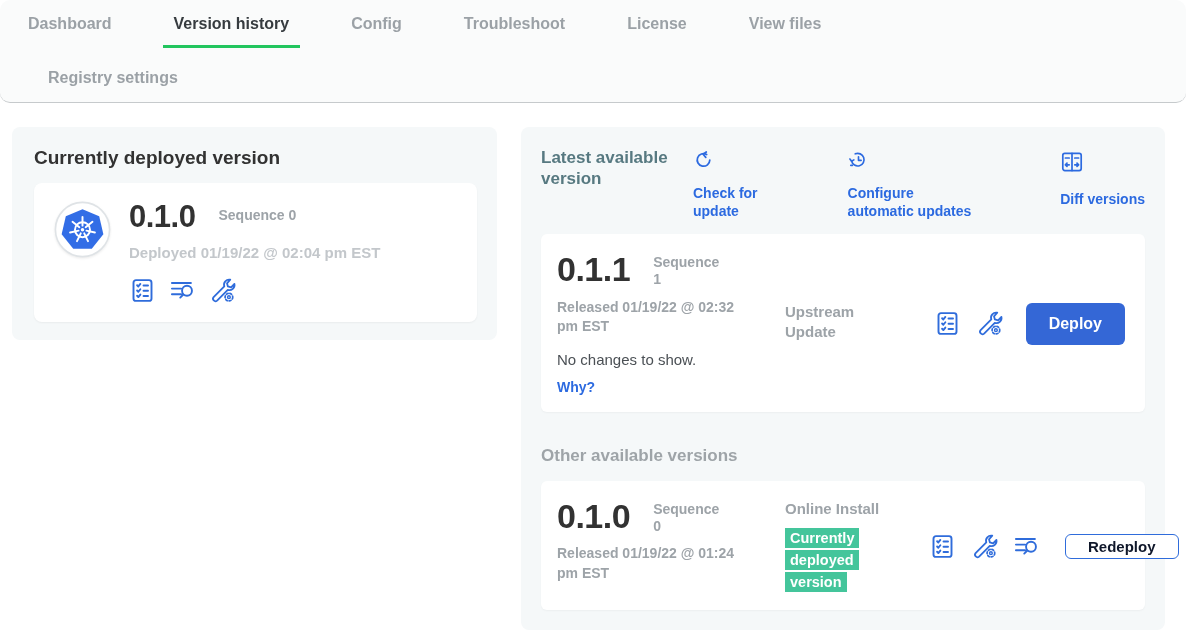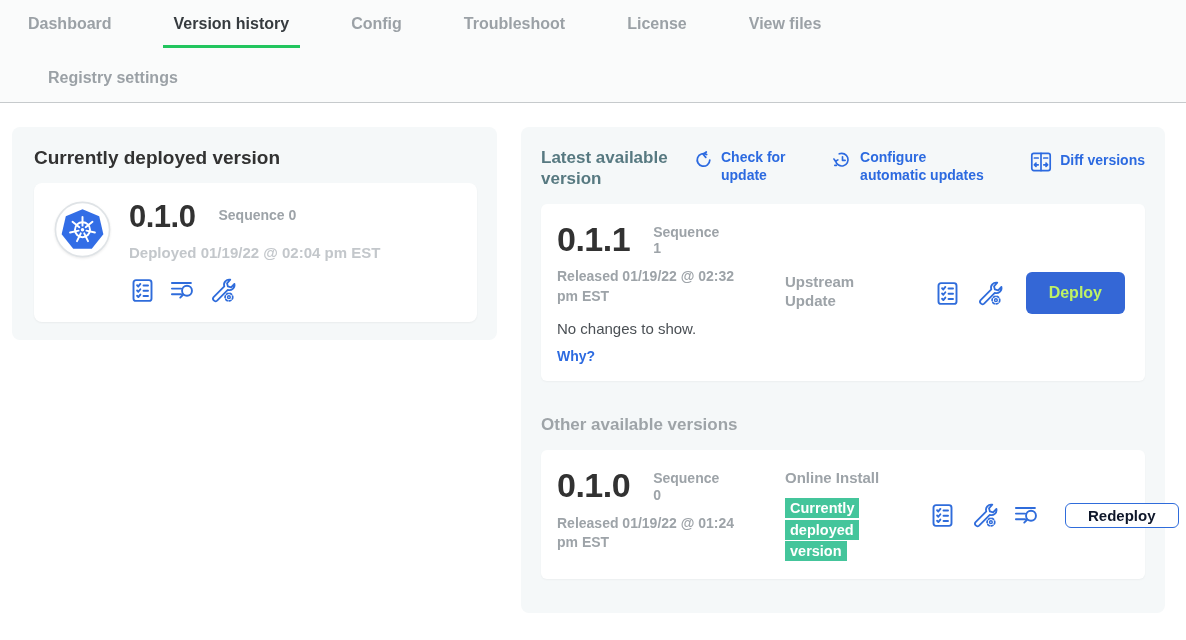--- a/index.html
+++ b/index.html
@@ -9,20 +9,21 @@
     background:#fff;
     font-family:"Liberation Sans", sans-serif;
     -webkit-font-smoothing:antialiased;
   }
 
   
   .nav {
     background:#fafbfb;
     border-bottom:1px solid #c6cacc;
     padding:14px 0 0 0;
+    border-radius:10px;
   }
   .nav-row1 { display:flex; align-items:flex-start; padding-left:28px; gap:62px; }
   .nav-row2 { padding:20px 0 14px 48px; }
   .tab {
     font-size:16px; font-weight:600; color:#9ba1a6;
     cursor:pointer; white-space:nowrap; line-height:20px;
   }
   .tab.active {
     color:#363b3f;
     padding:0 11px 11px 11px; margin:0 -11px;
@@ -50,21 +51,21 @@
   .seq { font-size:14px; font-weight:600; color:#9da3a8; margin-left:23px; margin-top:6px; line-height:1.2; }
   .seq.narrow { width:66px; margin-top:2px; }
   .deployed-ts { margin:12px 0 0 0; font-size:15px; font-weight:600; color:#c3c7cb; }
   .icon-row { display:flex; gap:13px; margin-top:16px; align-items:center; color:#2f6cdb; }
   .icon-row .vicon { cursor:pointer; display:inline-flex; }
 
   
   .rp-header { display:flex; align-items:flex-start; margin-bottom:14px; }
   .rp-title { margin:0; width:148px; flex:none; font-size:17px; font-weight:700; color:#577981; line-height:1.25; }
   .rp-actions { flex:1; display:flex; justify-content:space-between; align-items:flex-start; padding:2px 0 0 4px; }
-  .action-link { display:flex; gap:7px; color:#2c6ae0; font-size:14px; font-weight:700; line-height:1.25; cursor:pointer; align-items:flex-start; }
+  .action-link { display:flex; gap:14px; color:#2c6ae0; font-size:14px; font-weight:700; line-height:1.25; cursor:pointer; align-items:flex-start;flex-direction:column; }
   .action-link .al-icon { flex:none; margin-top:1px; display:inline-flex; }
   .al-text.w72 { width:74px; }
   .al-text.w130 { width:132px; }
   .al-text.nowrap { white-space:nowrap; margin-top:3px; }
 
   
   .version-card {
     background:#fff; border-radius:6px; padding:18px 20px 16px 16px;
     display:flex; align-items:flex-start;
     box-shadow:0 1px 2px rgba(0,0,0,.04);
@@ -80,21 +81,21 @@
   .deployed-badge {
     display:inline; background:#44c59b; color:#fff;
     font-size:14.5px; font-weight:700; line-height:1.5;
     padding:2px 5px;
     -webkit-box-decoration-break:clone; box-decoration-break:clone;
   }
   .col-actions { margin-left:auto; align-self:center; display:flex; align-items:center; gap:15px; color:#2f6cdb; }
   .col-actions .vicon { cursor:pointer; display:inline-flex; }
 
   .btn-deploy {
-    background:#3467d6; color:#bef264; border:none; border-radius:6px;
+    background:#3467d6; color:#ffffff; border:none; border-radius:6px;
     font-family:inherit; font-size:16px; font-weight:700;
     padding:12px 23px; margin-left:8px; cursor:pointer;
   }
   .btn-redeploy {
     background:#fff; color:#0f172a; border:1.5px solid #2f6cdb; border-radius:6px;
     font-family:inherit; font-size:15px; font-weight:700;
     padding:3px 22px; margin-left:10px; cursor:pointer;
   }
 
   h3.other-title { margin:34px 0 15px 0; font-size:17px; font-weight:700; color:#9ea4a8; }

